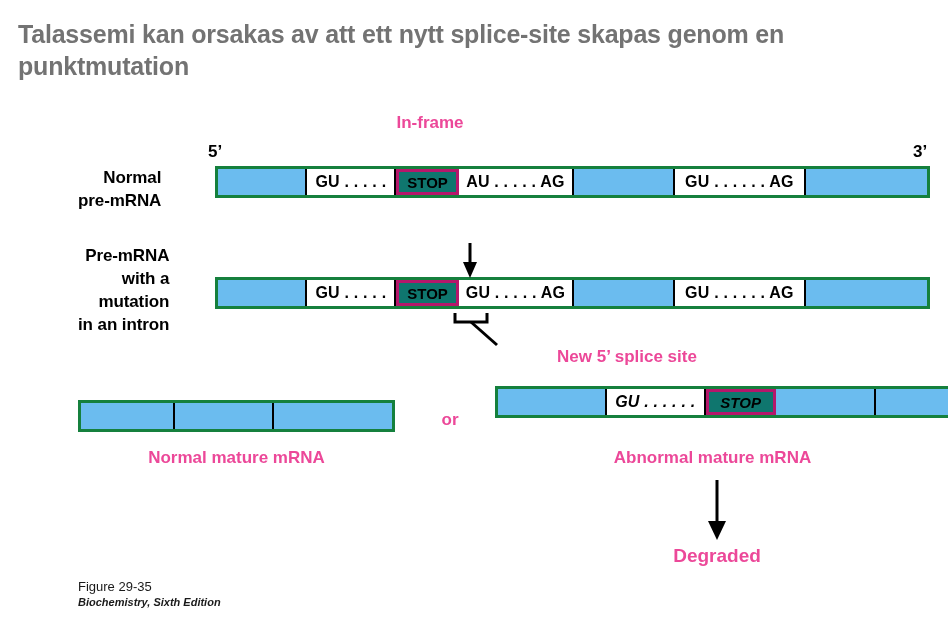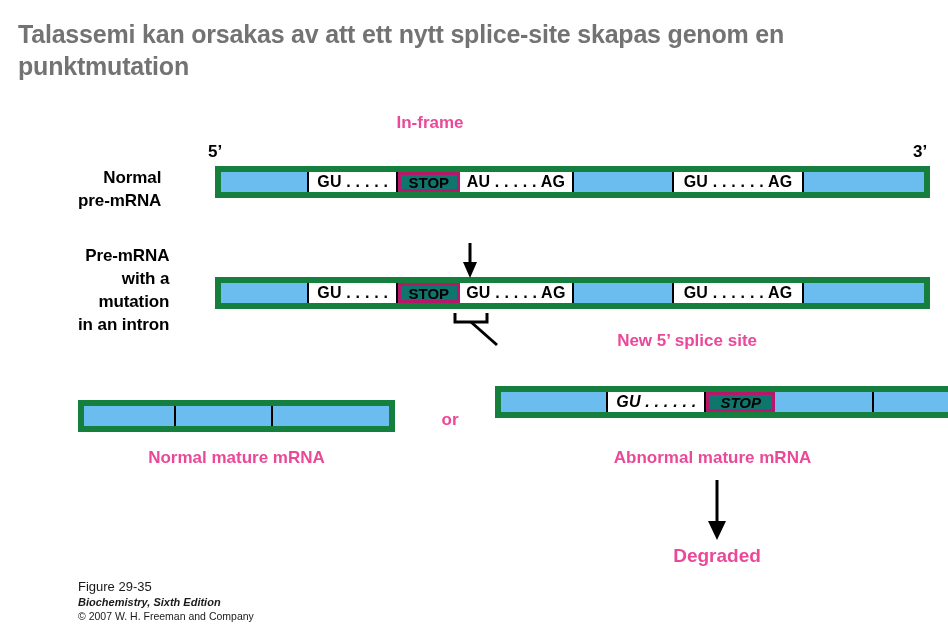--- a/index.html
+++ b/index.html
@@ -26,21 +26,21 @@
     font-weight: bold;
     line-height: 1.28;
     letter-spacing: -0.2px;
     color: #737373;
   }
 
   
   .bar {
     position: absolute;
     height: 32px;
-    border: 6px solid #15803d;
+    border: 3px solid #15803d;
     box-sizing: border-box;
     display: flex;
     background: #ffffff;
   }
   .seg {
     box-sizing: border-box;
     height: 100%;
     display: flex;
     align-items: center;
     justify-content: center;
@@ -75,21 +75,21 @@
 
   
   .ann {
     position: absolute;
     font-size: 17px;
     font-weight: bold;
     line-height: 1.2;
     text-align: center;
     color: #ec4899;
   }
-  .ann.left { text-align: right; }
+  .ann.left { text-align: center; margin-top: 16px; }
 
   .end-label {
     position: absolute;
     font-size: 17px;
     font-weight: bold;
     color: #000;
   }
 
   .caption-block {
     position: absolute;
@@ -210,14 +210,13 @@
 
   <g>
     <line x1="717" y1="480" x2="717" y2="528" stroke="#000" stroke-width="3"></line>
     <polygon points="717,540 708,521 726,521" fill="#000"></polygon>
   </g>
 </svg>
 
 <div class="caption-block">
   <div class="cap-fig">Figure 29-35</div>
   <div class="cap-book">Biochemistry, Sixth Edition</div>
-  <div class="cap-copy">© 2007 W. H. Freeman and Company</div>
 </div>
 
 </body></html>

